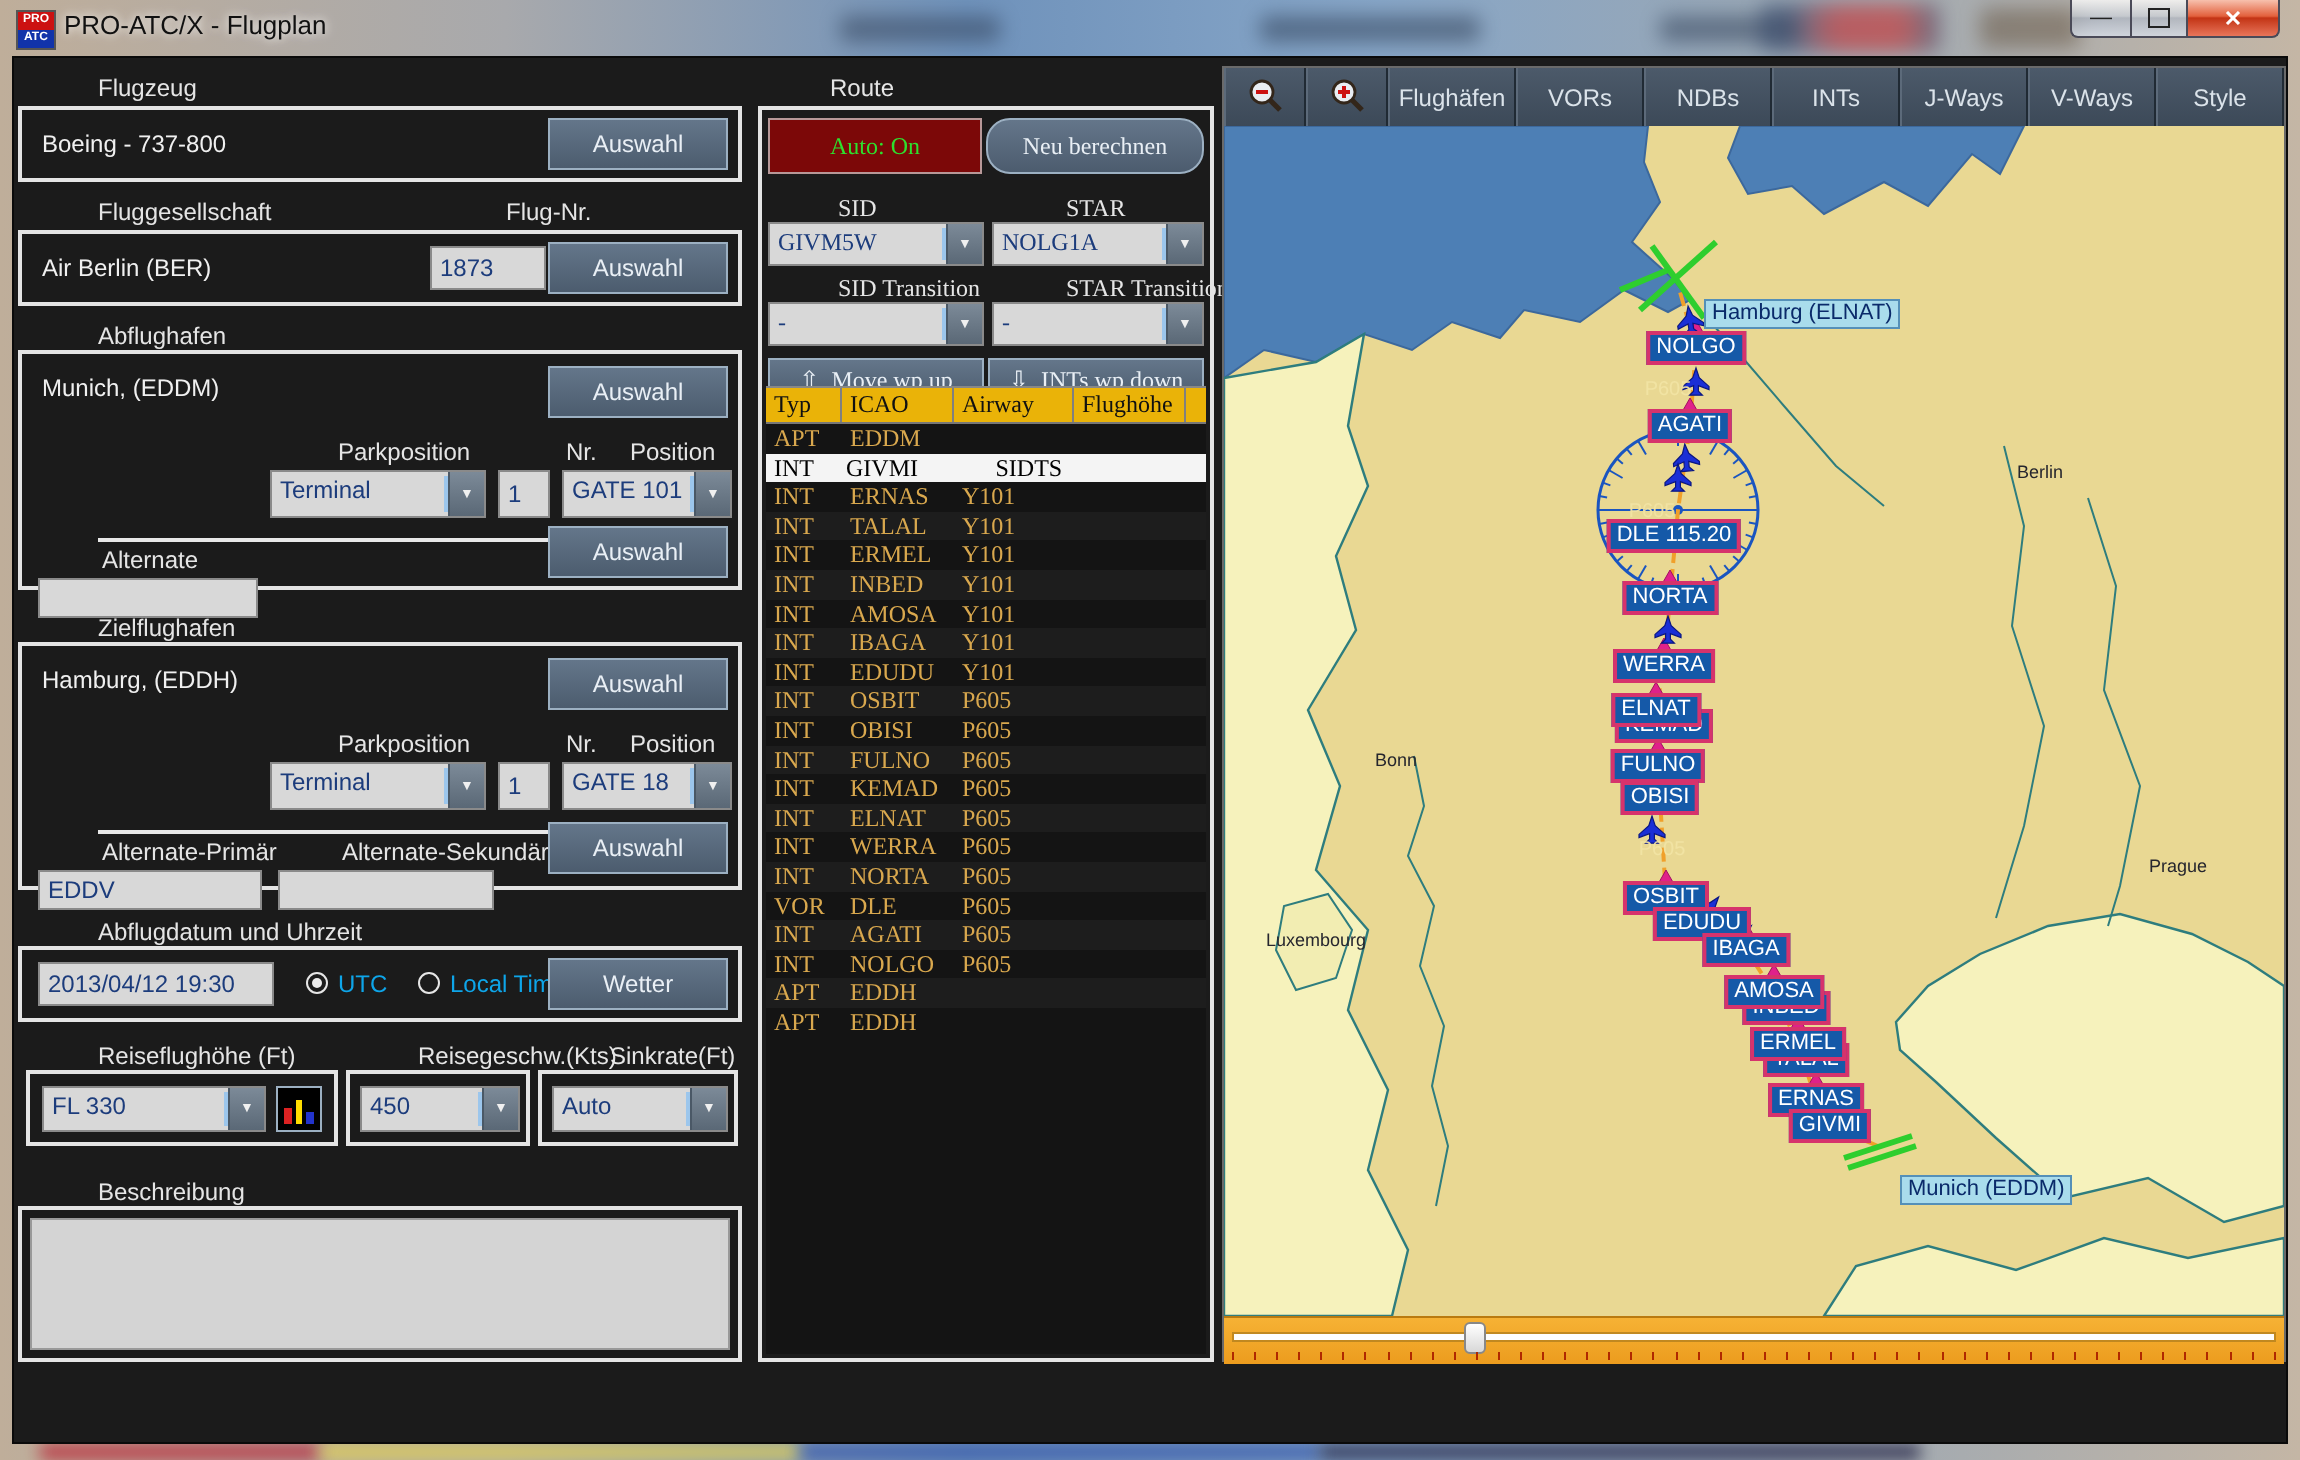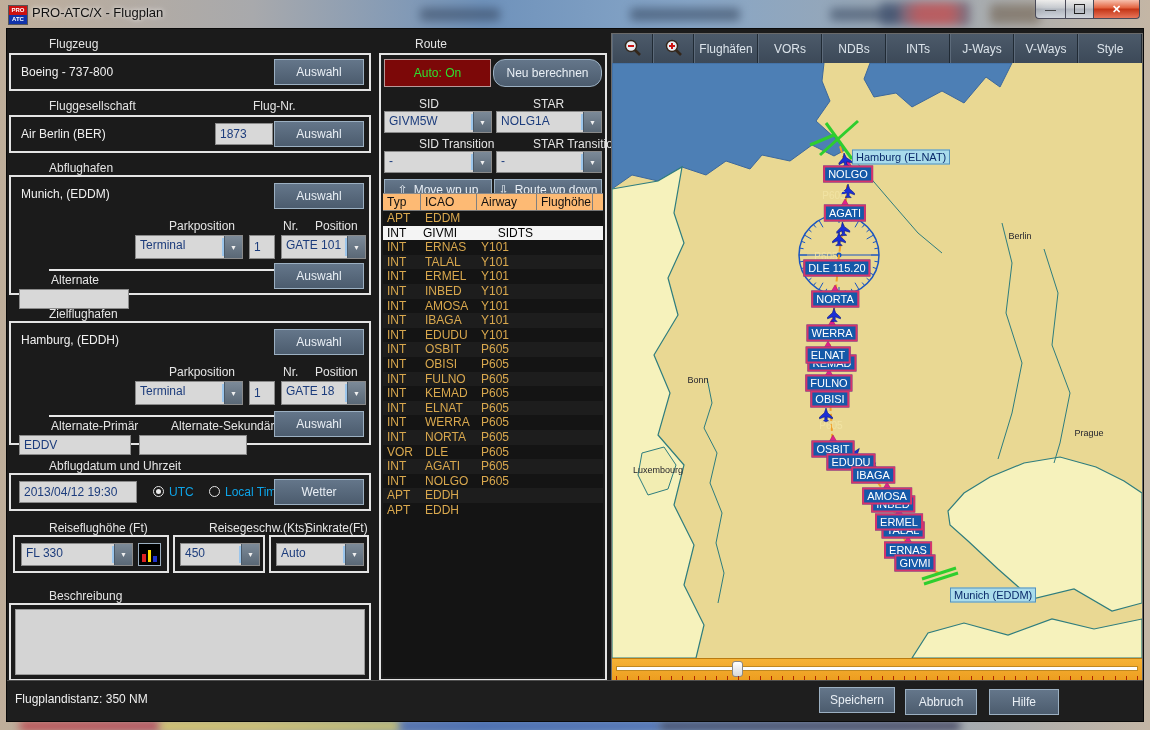--- a/index.html
+++ b/index.html
@@ -40,21 +40,21 @@
   .radio.sel::after{content:'';position:absolute;left:2px;top:2px;right:2px;bottom:2px;border-radius:50%;background:#ececec;}
   .rlabel{position:absolute;color:#0ea5e9;font-size:12px;}
   #beschreibung-area{position:absolute;left:4px;top:4px;right:4px;bottom:4px;background:#d4d4d4;border:1px solid #999;resize:none;}
   .icon-btn{position:absolute;background:#000;border:1px solid #9cb0c2;display:flex;align-items:flex-end;justify-content:center;gap:2px;padding:3px 3px 3px;box-sizing:border-box;}
   .icon-btn .bar{width:4px;display:block;}
   .icon-btn .bar.r{height:8px;background:#d22;}
   .icon-btn .bar.y{height:12px;background:#fd0;}
   .icon-btn .bar.b{height:6px;background:#23c;}
   
   #wp-table{position:absolute;left:2px;right:2px;top:138px;bottom:2px;background:#141414;border-top:1px solid #888;}
-  .thead{display:flex;background:#fdba74;border-bottom:1px solid #777;}
+  .thead{display:flex;background:#eab308;border-bottom:1px solid #777;}
   .th{font-size:12px;color:#111;padding:1px 4px;border-right:1px solid #808080;box-sizing:border-box;}
   .trow{display:flex;height:14.6px;align-items:flex-start;}
   .trow:nth-child(even){background:#1d1d1d;}
   .td{font-size:12px;color:#d9a84e;padding:0 4px;box-sizing:border-box;overflow:hidden;white-space:nowrap;}
   .trow.sel{background:#f4f4f4;}
   .trow.sel .td{color:#000;}
   
   #mapcol{position:absolute;left:604px;top:4px;width:532px;height:648px;border:1px solid #6a6a6a;box-sizing:border-box;background:#2e3945;}
   #map-toolbar{position:absolute;left:0;top:0;right:0;height:29px;display:flex;background:#2e3945;border-bottom:1px solid #141c24;}
   .map-btn{flex:1;display:flex;align-items:center;justify-content:center;font-size:12px;color:#dbe3ea;
@@ -214,21 +214,21 @@
       </div>
 
       <span class="glabel" style="left:8px;top:554px;">Beschreibung</span>
       <div class="gbox" style="left:0;top:568px;width:362px;height:78px;">
         <textarea id="beschreibung-area" style=""></textarea>
       </div>
     </div>
 
     <div id="midcol" style="position:absolute;left:372px;top:6px;width:228px;height:650px;">
       <span class="glabel" style="left:4px;top:2px;">Route</span>
-      <div class="gbox" style="left:0;top:18px;width:228px;height:628px;">
+      <div class="gbox" style="left:0;top:18px;width:228px;height:628px;font-family:Liberation Serif, serif;">
         <div class="btn" style="left:3px;top:4px;width:107px;height:28px;background:#7c0808;border:1px solid #b89898;color:#2ee02e;">Auto: On</div>
         <div class="btn" style="left:112px;top:4px;width:109px;height:28px;border-radius:12px;">Neu berechnen</div>
         <span class="glabel" style="left:6px;top:42px;">SID</span>
         <span class="glabel" style="left:120px;top:42px;">STAR</span>
         <div class="dd" style="left:3px;top:56px;width:108px;height:22px;">
           <span class="dd-text">GIVM5W</span>
             <span class="dd-sep"></span>
             <span class="dd-btn">▼</span>
         </div>
         <div class="dd" style="left:115px;top:56px;width:106px;height:22px;justify-content:center;">
@@ -247,21 +247,21 @@
           <span class="dd-text">-</span>
             <span class="dd-sep"></span>
             <span class="dd-btn">▼</span>
         </div>
         <div class="btn" style="left:3px;top:124px;width:108px;height:22px;">
           <span style="margin-right:6px;">⇧</span>
             <span>Move wp up</span>
         </div>
         <div class="btn" style="left:113px;top:124px;width:108px;height:22px;">
           <span style="margin-right:6px;">⇩</span>
-            <span>Route wp down</span>
+            <span>INTs wp down</span>
         </div>
         <div id="wp-table">
           <div class="thead" id="wp-thead">
               <div class="th" style="width: 38px;">Typ</div>
               <div class="th" style="width: 56px;">ICAO</div>
               <div class="th" style="width: 60px;">Airway</div>
               <div class="th" style="width: 56px;">Flughöhe</div>
             </div>
           <div id="wp-tbody">
               <div class="trow">
@@ -584,26 +584,20 @@
             <span class="tick"></span>
             <span class="tick"></span>
             <span class="tick"></span>
             <span class="tick"></span>
             <span class="tick"></span>
             <span class="tick"></span>
           </div>
       </div>
     </div>
 
-    <div id="footer">
-      <span id="distance">Flugplandistanz: 350 NM</span>
-      <div class="btn" style="right:248px;top:6px;width:76px;height:26px;">Speichern</div>
-      <div class="btn" style="right:166px;top:8px;width:72px;height:26px;">Abbruch</div>
-      <div class="btn" style="right:84px;top:8px;width:70px;height:26px;">Hilfe</div>
-    </div>
   </div>
 
   <div id="glass-bottom">
     <div class="gb-blob" style="left:20px;top:0;width:140px;height:8px;background:#b23;"></div>
     <div class="gb-blob" style="left:160px;top:0;width:240px;height:8px;background:#e8d24a;"></div>
     <div class="gb-blob" style="left:400px;top:0;width:260px;height:8px;background:#35a;"></div>
     <div class="gb-blob" style="left:660px;top:0;width:300px;height:8px;background:#224;"></div>
   </div>
 </div>
 

